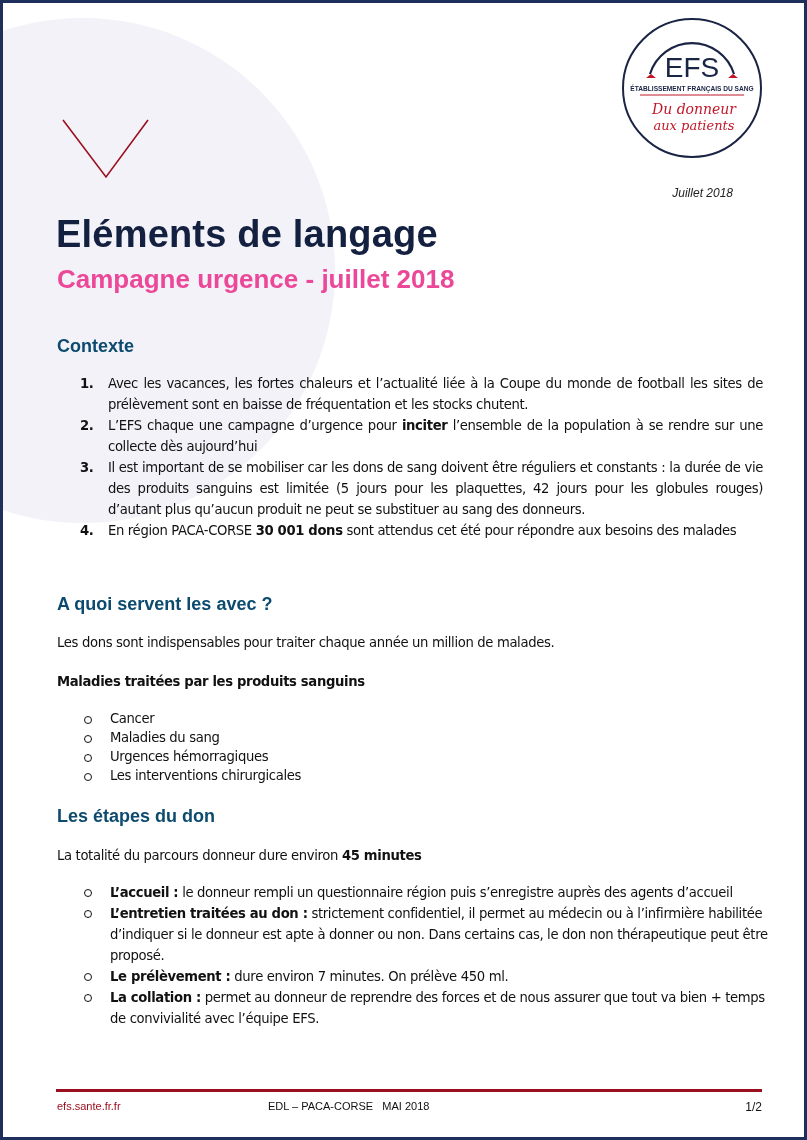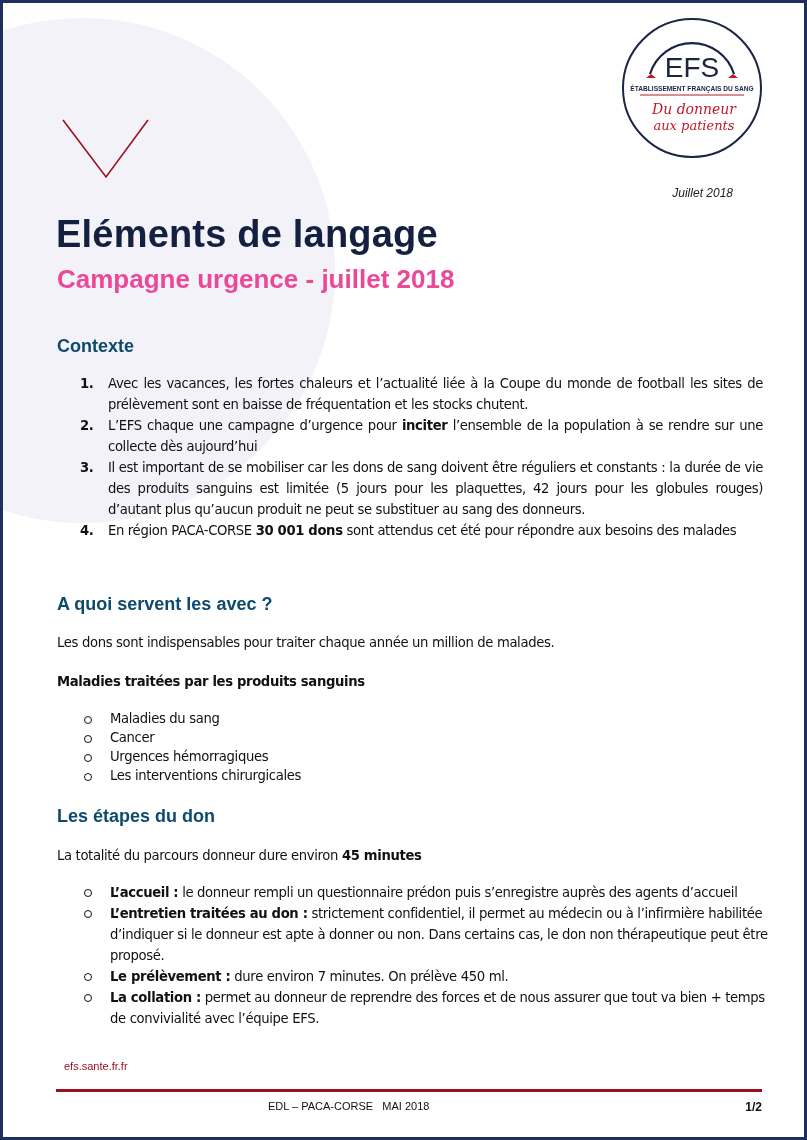--- a/index.html
+++ b/index.html
@@ -48,23 +48,23 @@
   .bullets { position:absolute; left:84px; margin:0; padding:0; list-style:none; z-index:2; }
   .bullets li { position:relative; padding-left:26px; }
   .bullets .bullet {
     position:absolute; left:0; top:7px; width:6px; height:6px; border:1.6px solid #111;
     border-radius:50%;
   }
   .bullets.wide { width:690px; }
   .footer-rule {
     position:absolute; left:56px; top:1089px; width:706px; height:3px; background:#9b1020;
   }
-  .footer-left { position:absolute; left:57px; top:1060px; font-size:11px; color:#9b1020;margin-left:7px; }
+  .footer-left { position:absolute; left:57px; top:1100px; font-size:11px; color:#9b1020; }
   .footer-mid  { position:absolute; left:268px; top:1100px; font-size:11px; font-weight:normal; color:#111; }
-  .footer-right{ position:absolute; right:45px; top:1100px; font-size:12px; font-weight:bold; color:#111; }
+  .footer-right{ position:absolute; right:45px; top:1100px; font-size:12px; font-weight:normal; color:#111; }
 </style>
 </head>
 <body>
 
 <div class="frame"></div>
 <div class="bg-circle"></div>
 
 <svg class="chevron" viewBox="0 0 90 64">
   <polyline points="3,3 46,60 88,3" fill="none" stroke="#9b1020" stroke-width="1.6"></polyline>
 </svg>
@@ -90,32 +90,32 @@
     <li><span class="num">1.</span><span>Avec les vacances, les fortes chaleurs et l’actualité liée à la Coupe du monde de football les sites de prélèvement sont en baisse de fréquentation et les stocks chutent.</span></li>
     <li><span class="num">2.</span><span>L’EFS chaque une campagne d’urgence pour </span><span class="bold">inciter</span><span> l’ensemble de la population à se rendre sur une collecte dès aujourd’hui</span></li>
     <li><span class="num">3.</span><span>Il est important de se mobiliser car les dons de sang doivent être réguliers et constants : la durée de vie des produits sanguins est limitée (5 jours pour les plaquettes, 42 jours pour les globules rouges) d’autant plus qu’aucun produit ne peut se substituer au sang des donneurs.</span></li>
     <li><span class="num">4.</span><span>En région PACA-CORSE </span><span class="bold">30 001 dons</span><span> sont attendus cet été pour répondre aux besoins des malades</span></li>
   </ol>
 
 <h3 class="h2" style="top:594px">A quoi servent les avec ?</h3>
 <p class="p body-text" style="top:632px">Les dons sont indispensables pour traiter chaque année un million de malades.</p>
 <p class="p body-text bold" style="top:671px">Maladies traitées par les produits sanguins</p>
 <ul class="bullets body-text" id="usage-list" style="top:709px; line-height:19px;">
+    <li><span class="bullet"></span><span>Cancer</span></li>
     <li><span class="bullet"></span><span>Maladies du sang</span></li>
-    <li><span class="bullet"></span><span>Cancer</span></li>
     <li><span class="bullet"></span><span>Urgences hémorragiques</span></li>
     <li><span class="bullet"></span><span>Les interventions chirurgicales</span></li>
   </ul>
 
 <h3 class="h2" style="top:806px">Les étapes du don</h3>
 <p class="p body-text" style="top:845px">
   <span>La totalité du parcours donneur dure environ </span><span class="bold">45 minutes</span>
 </p>
 <ul class="bullets wide body-text" id="etapes-list" style="top:882px">
-    <li><span class="bullet"></span><span class="bold">L’accueil :</span><span> le donneur rempli un questionnaire prédon puis s’enregistre auprès des agents d’accueil</span></li>
+    <li><span class="bullet"></span><span class="bold">L’accueil :</span><span> le donneur rempli un questionnaire région puis s’enregistre auprès des agents d’accueil</span></li>
     <li><span class="bullet"></span><span class="bold">L’entretien traitées au don :</span><span> strictement confidentiel, il permet au médecin ou à l’infirmière habilitée d’indiquer si le donneur est apte à donner ou non. Dans certains cas, le don non thérapeutique peut être proposé.</span></li>
     <li><span class="bullet"></span><span class="bold">Le prélèvement :</span><span> dure environ 7 minutes. On prélève 450 ml.</span></li>
     <li><span class="bullet"></span><span class="bold">La collation :</span><span> permet au donneur de reprendre des forces et de nous assurer que tout va bien + temps de convivialité avec l’équipe EFS.</span></li>
   </ul>
 
 <div class="footer-rule"></div>
 <div class="footer-left">efs.sante.fr.fr</div>
 <div class="footer-mid" style="white-space:pre">EDL – PACA-CORSE   MAI 2018</div>
 <div class="footer-right">1/2</div>
 

